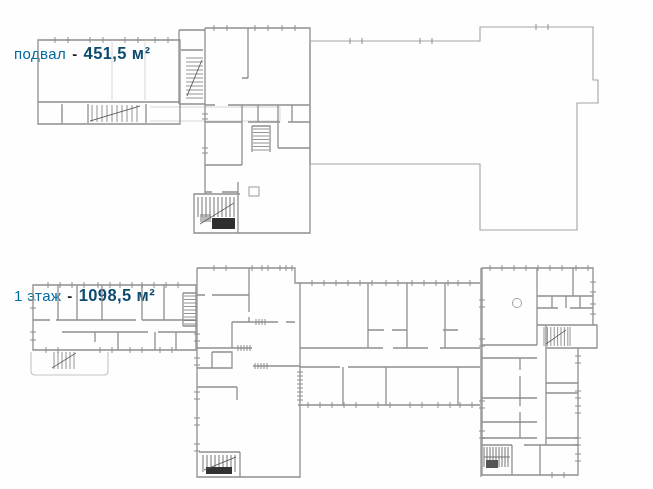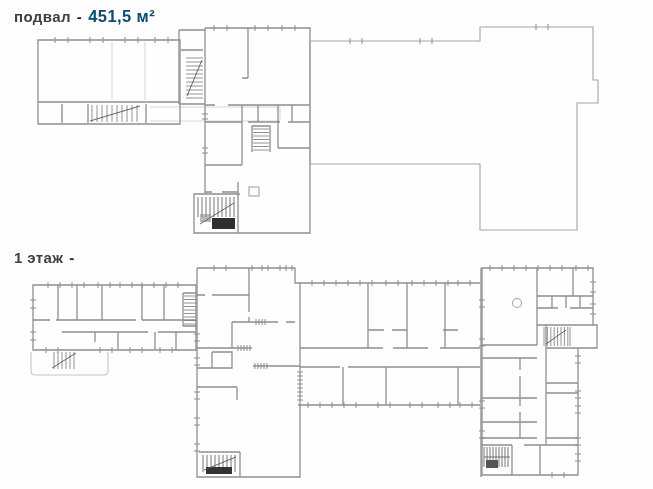--- a/index.html
+++ b/index.html
@@ -5,21 +5,21 @@
   html,body{margin:0;padding:0;background:#fff;}
   .sheet{
     position:relative;width:653px;height:489px;background:#fefefe;
     font-family:"Liberation Sans", sans-serif;overflow:hidden;
     border-right:1px solid #e3e3e3;border-bottom:1px solid #cfcfcf;
   }
   .plan-label{
     position:absolute;display:flex;align-items:baseline;gap:6px;
     color:#1c1c1c;font-size:15px;letter-spacing:.4px;white-space:nowrap;
   }
-  .plan-label .nm{font-weight:700;color:#404040;}
+  .plan-label .nm{font-weight:400;color:#0369a1;margin-top:38px;}
   .plan-label .sep{font-weight:600;color:#1c1c1c;}
   .plan-label .ar{font-weight:700;font-size:16.5px;color:#0c4a6e;}
   #label-basement{left:14px;top:7px;}
   #label-first{left:14px;top:249px;}
   svg{position:absolute;left:0;top:0;}
   .w{stroke:#8f8f8f;stroke-width:1.3;fill:none;}
   .w2{stroke:#a3a3a3;stroke-width:1.1;fill:none;}
   .faint{stroke:#d6d6d6;stroke-width:1;fill:none;}
   .hatch{stroke:#7a7a7a;stroke-width:.8;fill:none;}
   .hatch2{stroke:#666;stroke-width:.9;fill:none;}
@@ -34,20 +34,21 @@
 
   <div class="plan-label" id="label-basement">
     <span class="nm">подвал</span>
     <span class="sep">-</span>
     <span class="ar">451,5 м²</span>
   </div>
 
   <div class="plan-label" id="label-first">
     <span class="nm">1 этаж</span>
     <span class="sep">-</span>
+    <span class="ar">1098,5 м²</span>
   </div>
 
   <svg width="653" height="489" viewBox="0 0 653 489">
 
     <g>
 
       <path class="faint" d="M112,42V100 M145,42V100 M150,107H280 M150,121H280 M280,107V121 M62,107V121"></path>
 
       <path class="w" d="M38,40H180V102H38Z M38,102V124H180V102 M62,104V123 M88,104V123 M146,104V123"></path>
 

